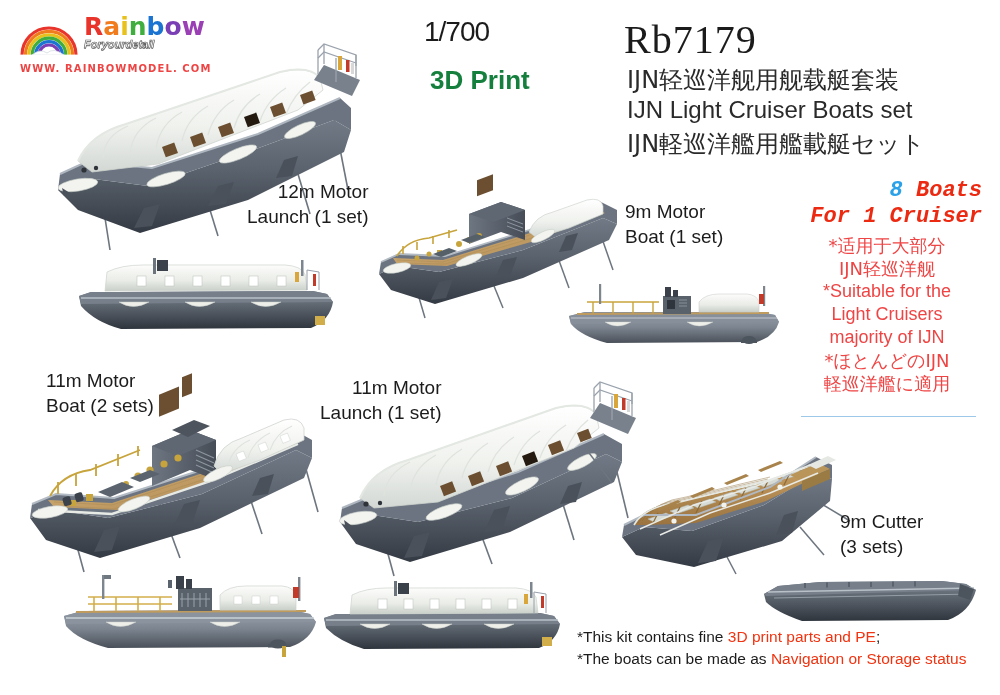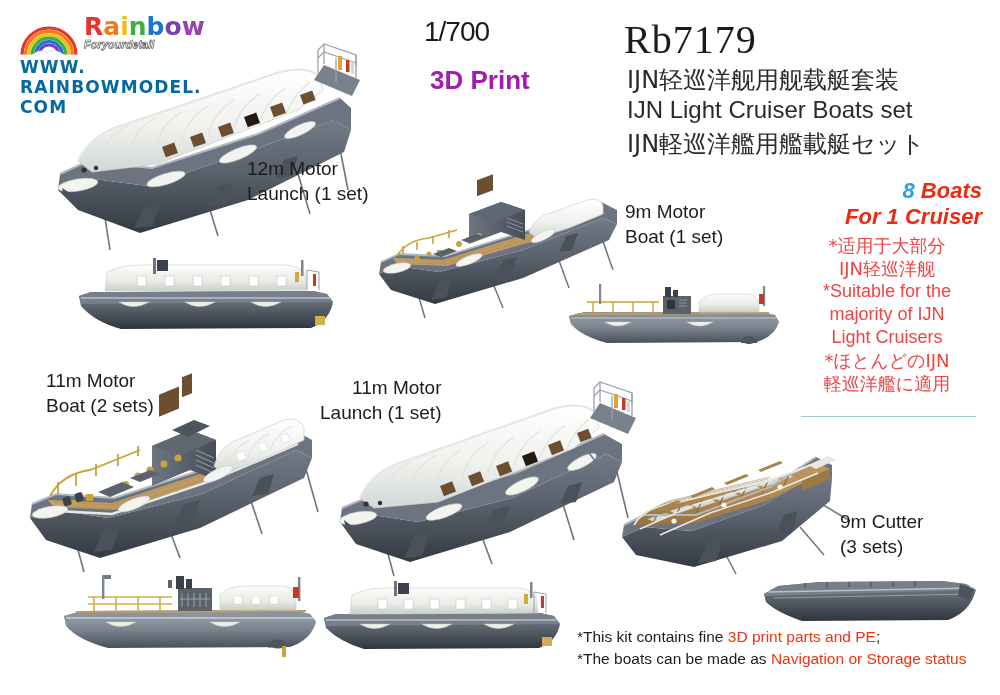--- a/index.html
+++ b/index.html
@@ -22,46 +22,46 @@
   .logo-sub{
     font-family:Liberation Sans, sans-serif;
     font-style:italic;font-weight:bold;font-size:11px;
     color:#ffffff;
     -webkit-text-stroke:0.6px #5a5a5a;
     text-shadow:0 1px 0 #8d8d8d;
     letter-spacing:0px;margin-top:-2px;
   }
   .logo-url{
     font-family:"DejaVu Sans", sans-serif;
-    font-weight:bold;font-size:17px;color:#0369a1;
-    letter-spacing:1.1px;margin-top:0;margin-left:2px;
+    font-weight:bold;font-size:10px;color:#ef4444;
+    letter-spacing:1.1px;margin-top:6px;margin-left:2px;
   }
 
   .scale{position:absolute;left:424px;top:16px;font-size:28px;color:#1b1b1b;font-family:"Liberation Sans",sans-serif;letter-spacing:-1px;}
-  .print3d{position:absolute;left:430px;top:65px;font-size:26px;font-weight:bold;color:#a21caf;font-family:"Liberation Sans",sans-serif;}
+  .print3d{position:absolute;left:430px;top:65px;font-size:26px;font-weight:bold;color:#15803d;font-family:"Liberation Sans",sans-serif;}
 
   .code{position:absolute;left:624px;top:16px;font-size:40px;color:#1b1b1b;font-family:"Liberation Serif",serif;letter-spacing:1px;}
   .title-cn{position:absolute;left:627px;top:64px;font-size:24px;color:#2a2a2a;font-family:"DejaVu Sans",sans-serif;letter-spacing:0px;}
   .title-en{position:absolute;left:627px;top:96px;font-size:24px;color:#2a2a2a;font-family:"Liberation Sans",sans-serif;letter-spacing:0px;}
   .title-jp{position:absolute;left:627px;top:128px;font-size:24px;color:#2a2a2a;font-family:"DejaVu Sans",sans-serif;letter-spacing:0px;}
 
   
   .boats-head{position:absolute;right:18px;top:178px;width:190px;text-align:right;
       font-style:italic;font-weight:bold;font-size:22px;color:#ec2a12;line-height:26px;
-      font-family:Liberation Sans, sans-serif;}
+      font-family:Liberation Mono, monospace;}
   .boats-head .num{color:#2aa1e8;}
   .boats-head .l2{display:block;}
   .notes{position:absolute;right:18px;top:234px;width:190px;text-align:center;
       font-size:18px;line-height:23px;color:#ef4444;font-family:"DejaVu Sans",sans-serif;}
   .notes .en{font-family:"Liberation Sans",sans-serif;}
   .note-rule{position:absolute;right:24px;top:416px;width:175px;height:1px;background:#9ec8e8;}
 
   
   .cap{position:absolute;font-size:19px;line-height:25px;color:#1c1c1c;font-family:"Liberation Sans",sans-serif;white-space:nowrap;}
-  #cap-12m{left:247px;top:156px;text-align:left;}
+  #cap-12m{left:247px;top:179px;text-align:right;}
   #cap-9m{left:625px;top:199px;}
   #cap-11mb{left:46px;top:368px;}
   #cap-11ml{left:320px;top:375px;text-align:right;}
   #cap-cutter{left:840px;top:509px;}
 
   
   .footer{position:absolute;left:577px;top:626px;font-size:15.5px;line-height:22px;color:#1c1c1c;font-family:"Liberation Sans",sans-serif;}
   .footer .hl{color:#f03310;}
 
   
@@ -105,22 +105,22 @@
   <div class="title-jp">IJN軽巡洋艦用艦載艇セット</div>
 
   <div class="boats-head">
     <span class="num">8</span><span> Boats</span>
     <span class="l2">For 1 Cruiser</span>
   </div>
   <div class="notes">
     <div>*适用于大部分</div>
     <div>IJN轻巡洋舰</div>
     <div class="en">*Suitable for the</div>
+    <div class="en">Light Cruisers</div>
     <div class="en">majority of IJN</div>
-    <div class="en">Light Cruisers</div>
     <div>*ほとんどのIJN</div>
     <div>軽巡洋艦に適用</div>
   </div>
   <div class="note-rule"></div>
 
   <svg width="0" height="0" style="position:absolute">
     <defs>
       <linearGradient id="gHull" x1="0" y1="0" x2="0" y2="1">
         <stop offset="0" stop-color="#717a86"></stop>
         <stop offset="0.45" stop-color="#5a626d"></stop>

